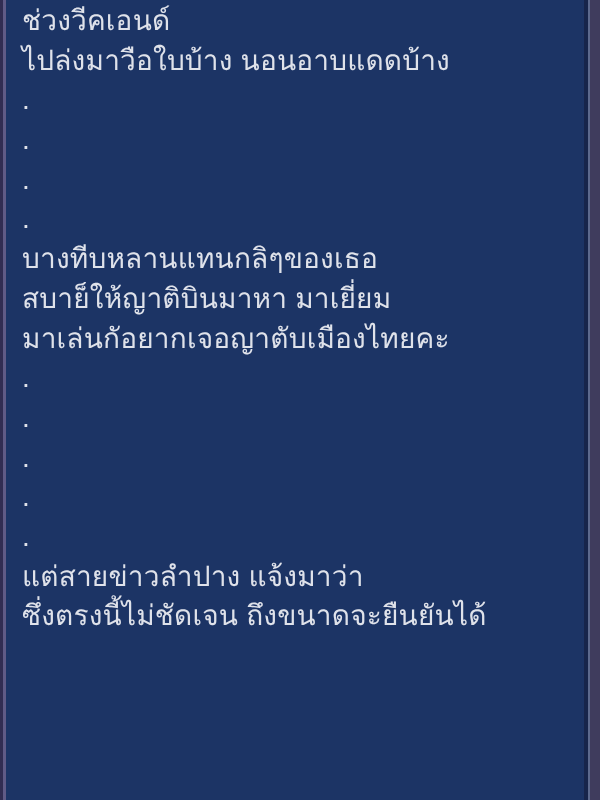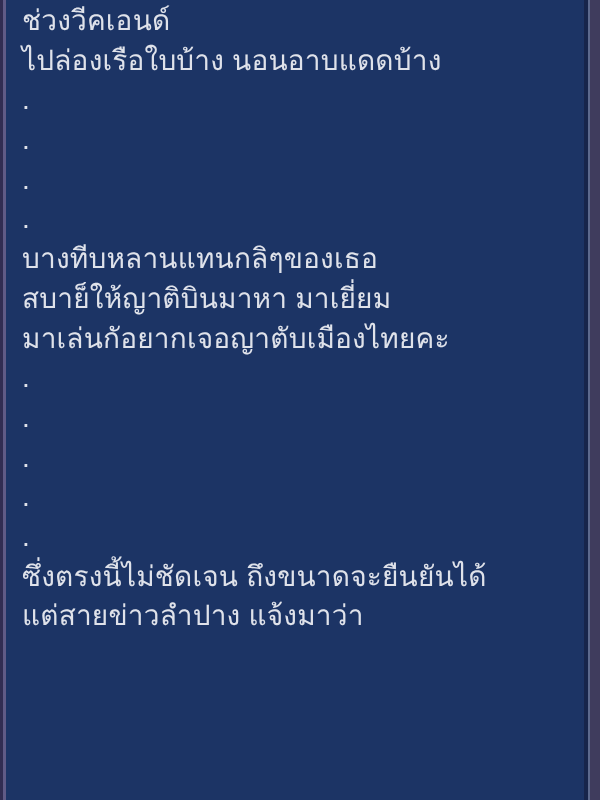--- a/index.html
+++ b/index.html
@@ -66,32 +66,32 @@
   }
 </style>
 </head>
 <body>
 
 <div class="page">
   <div class="edge-left-dark"></div>
   <div class="edge-left-line"></div>
   <div class="content" id="post-content">
       <div class="text-line">ช่วงวีคเอนด์</div>
-      <div class="text-line">ไปล่องเรือใบบ้าง นอนอาบแดดบ้าง</div>
+      <div class="text-line">ไปล่งมาวือใบบ้าง นอนอาบแดดบ้าง</div>
       <div class="text-line">.</div>
       <div class="text-line">.</div>
       <div class="text-line">.</div>
       <div class="text-line">.</div>
       <div class="text-line">บางทีบหลานแทนกลิๆของเธอ</div>
       <div class="text-line">สบาย็ให้ญาติบินมาหา มาเยี่ยม</div>
       <div class="text-line">มาเล่นกัอยากเจอญาตับเมืองไทยคะ</div>
       <div class="text-line">.</div>
       <div class="text-line">.</div>
       <div class="text-line">.</div>
       <div class="text-line">.</div>
       <div class="text-line">.</div>
+      <div class="text-line">แต่สายข่าวลำปาง แจ้งมาว่า</div>
       <div class="text-line">ซึ่งตรงนี้ไม่ชัดเจน ถึงขนาดจะยืนยันได้</div>
-      <div class="text-line">แต่สายข่าวลำปาง แจ้งมาว่า</div>
     </div>
   <div class="edge-right-dark"></div>
   <div class="edge-right-line"></div>
   <div class="edge-right-gray"></div>
 </div>
 
 </body></html>

